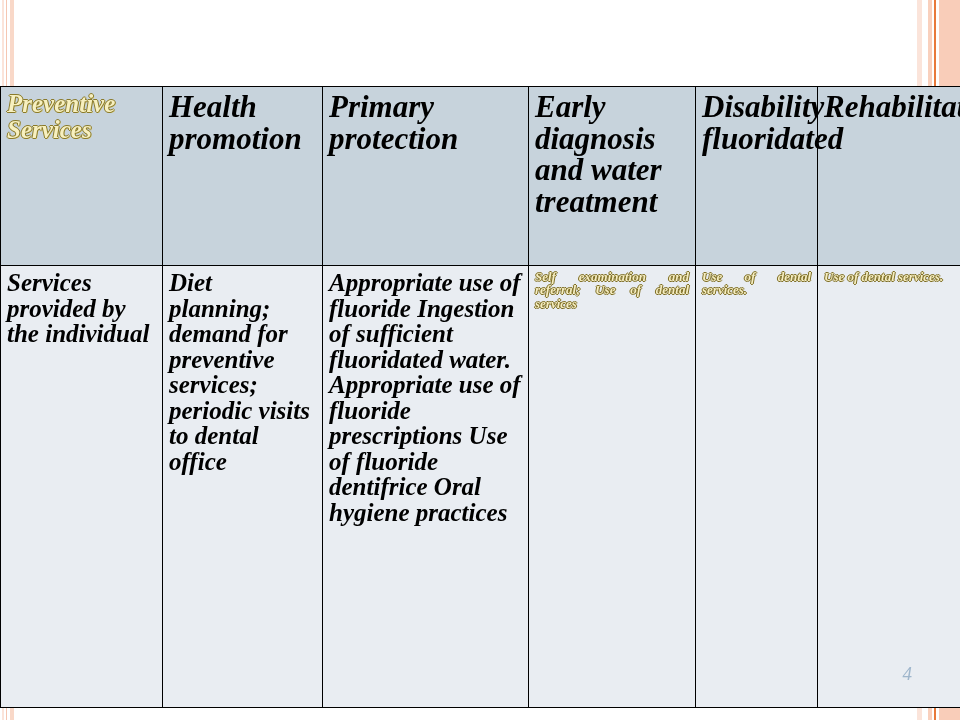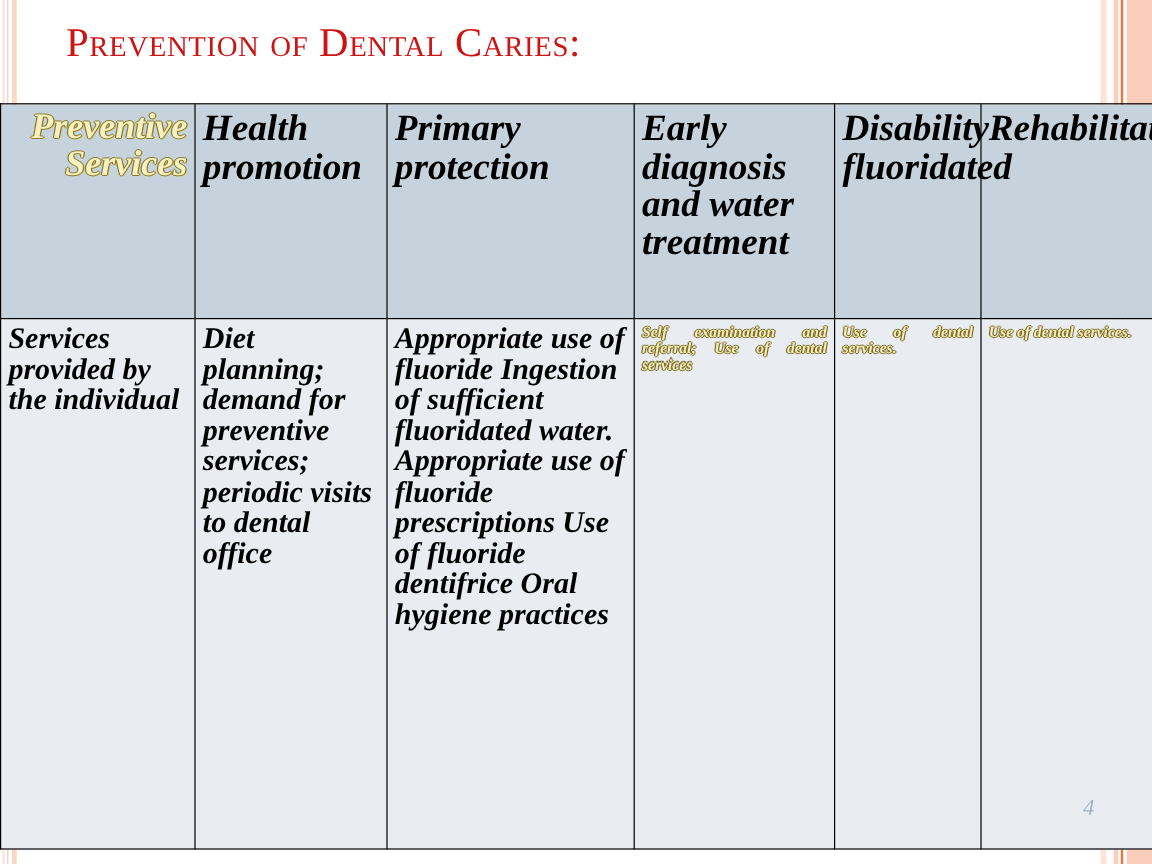--- a/index.html
+++ b/index.html
@@ -110,30 +110,29 @@
     font-style: italic;
     font-weight: bold;
     font-size: 31px;
     color: #000000;
     line-height: 1.06;
   }
   .cell-script-outline {
     font-family: "Liberation Serif", serif;
     font-style: italic;
     font-weight: bold;
-    font-size: 30px;
+    font-size: 25px;
     line-height: 1.06;
     color: #f7f0c0;
     text-shadow:
        1px 0 0 #8a7a2a,
       -1px 0 0 #8a7a2a,
        0 1px 0 #8a7a2a,
        0 -1px 0 #8a7a2a,
        1px 1px 0 #cbbf6e;
-    text-align: right;
   }
 
   
   tr.row-individual td {
     background: #e9edf2;
     height: 400px;
   }
   .cell-big {
     font-family: "Liberation Serif", serif;
     font-style: italic;
@@ -175,21 +174,20 @@
 
   <div class="stripe" style="left:2px;width:2px;background:#fbe4da;"></div>
   <div class="stripe" style="left:6px;width:1px;background:#f5c6b2;"></div>
   <div class="stripe" style="left:10px;width:4px;background:#f9d8c8;"></div>
 
   <div class="stripe" style="left:917px;width:5px;background:#fbe4da;"></div>
   <div class="stripe" style="left:928px;width:4px;background:#f9d0bd;"></div>
   <div class="stripe" style="left:934px;width:2px;background:#e8793a;"></div>
   <div class="stripe" style="left:939px;width:21px;background:#f9cdb9;"></div>
 
-  <div id="title">Prevention of Dental Caries:</div>
 
   <table id="caries-table">
     <colgroup>
       <col class="c0">
         <col class="c1">
         <col class="c2">
         <col class="c3">
         <col class="c4">
         <col class="c5">
     </colgroup>

